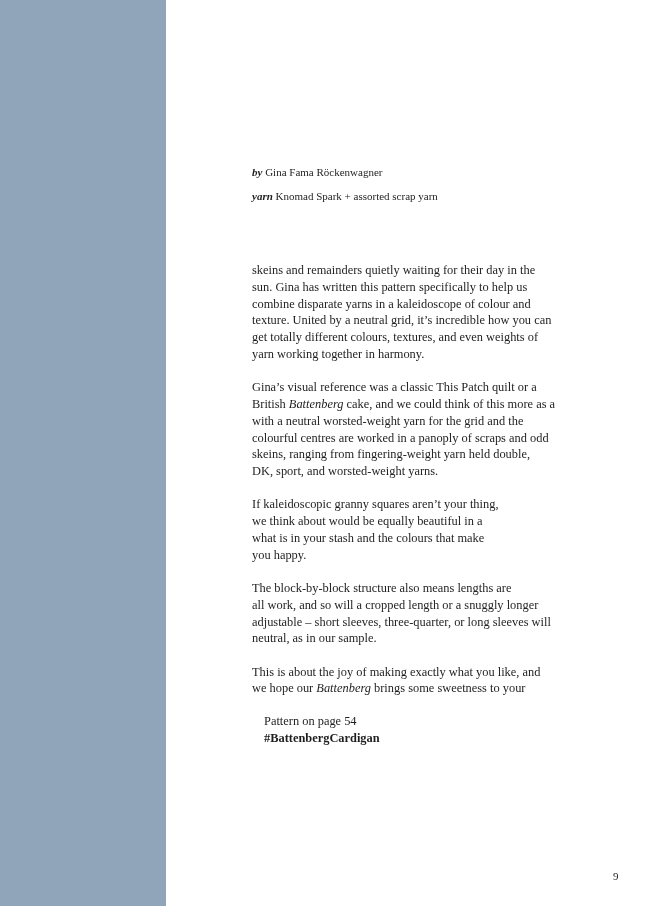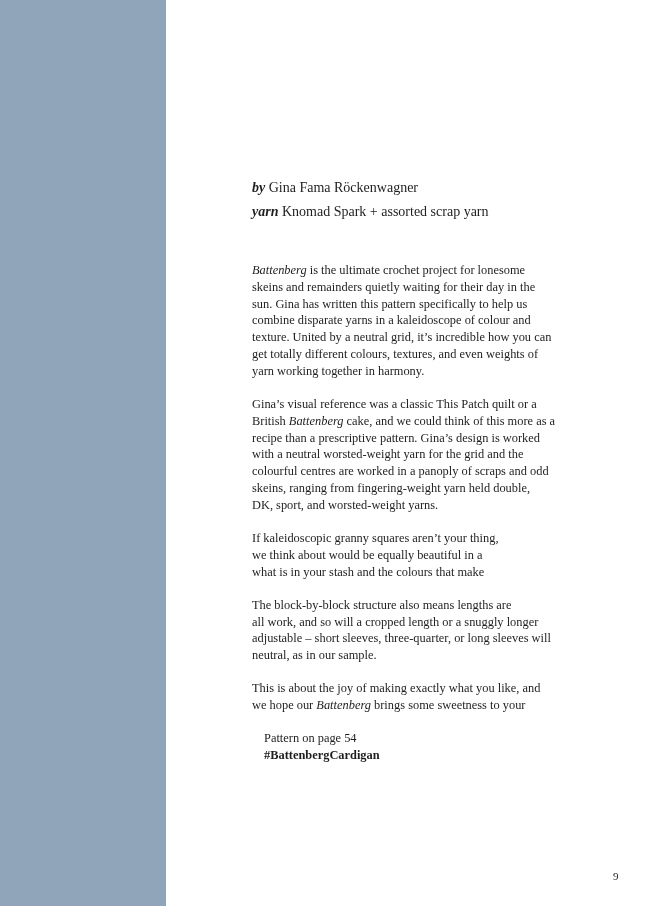--- a/index.html
+++ b/index.html
@@ -19,22 +19,22 @@
       position: absolute;
       left: 0;
       top: 0;
       width: 166px;
       height: 906px;
       background: #91a5ba;
     }
     .credits {
       position: absolute;
       left: 252px;
-      top: 176px;
-      font-size: 14px;
+      top: 160px;
+      font-size: 11px;
       line-height: 24px;
     }
     .credits .line {
       white-space: nowrap;
     }
     .credits .label {
       font-style: italic;
       font-weight: bold;
     }
     .body-text {
@@ -83,43 +83,42 @@
   </div>
   <div class="line">
     <span class="label">yarn</span>
     <span>Knomad Spark + assorted scrap yarn</span>
   </div>
 </div>
 
 <div class="body-text">
 
   <p class="para">
-    <span class="ln"><span class="italic">Battenberg</span><span> is the ultimate crochet project for lonesome</span></span>
     <span class="ln">skeins and remainders quietly waiting for their day in the</span>
     <span class="ln">sun. Gina has written this pattern specifically to help us</span>
     <span class="ln">combine disparate yarns in a kaleidoscope of colour and</span>
     <span class="ln">texture. United by a neutral grid, it’s incredible how you can</span>
     <span class="ln">get totally different colours, textures, and even weights of</span>
     <span class="ln">yarn working together in harmony.</span>
   </p>
 
   <p class="para">
     <span class="ln">Gina’s visual reference was a classic This Patch quilt or a</span>
     <span class="ln"><span>British </span><span class="italic">Battenberg</span><span> cake, and we could think of this more as a</span></span>
-    <span class="ln">recipe than a prescriptive pattern. Gina’s design is worked</span>
     <span class="ln">with a neutral worsted-weight yarn for the grid and the</span>
     <span class="ln">colourful centres are worked in a panoply of scraps and odd</span>
     <span class="ln">skeins, ranging from fingering-weight yarn held double,</span>
     <span class="ln">DK, sport, and worsted-weight yarns.</span>
   </p>
 
   <p class="para">
     <span class="ln">If kaleidoscopic granny squares aren’t your thing,</span>
     <span class="ln">we think about would be equally beautiful in a</span>
     <span class="ln">what is in your stash and the colours that make</span>
+    <span class="ln">you happy.</span>
   </p>
 
   <p class="para">
     <span class="ln">The block-by-block structure also means lengths are</span>
     <span class="ln">all work, and so will a cropped length or a snuggly longer</span>
     <span class="ln">adjustable – short sleeves, three-quarter, or long sleeves will</span>
     <span class="ln">neutral, as in our sample.</span>
   </p>
 
   <p class="para">

